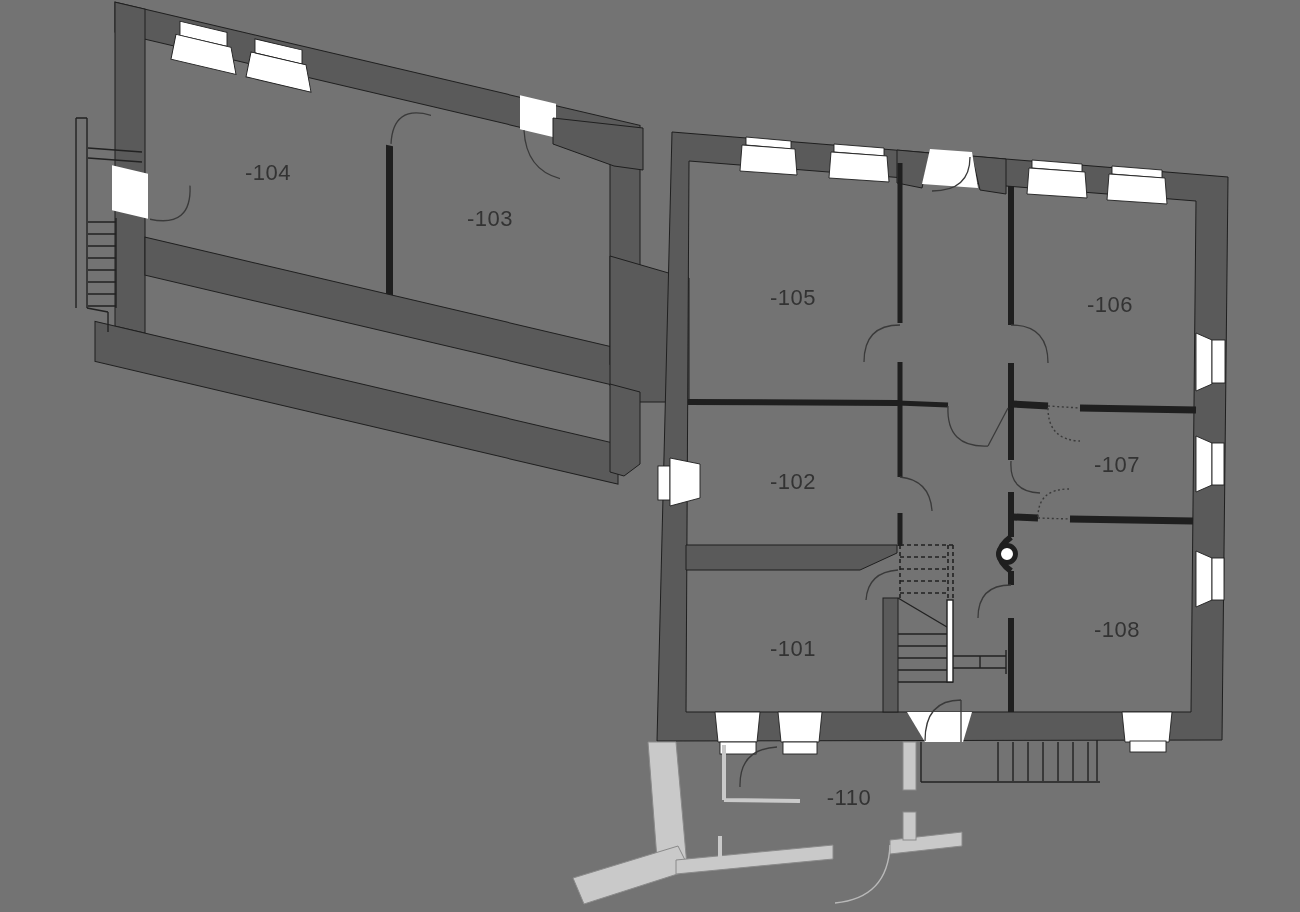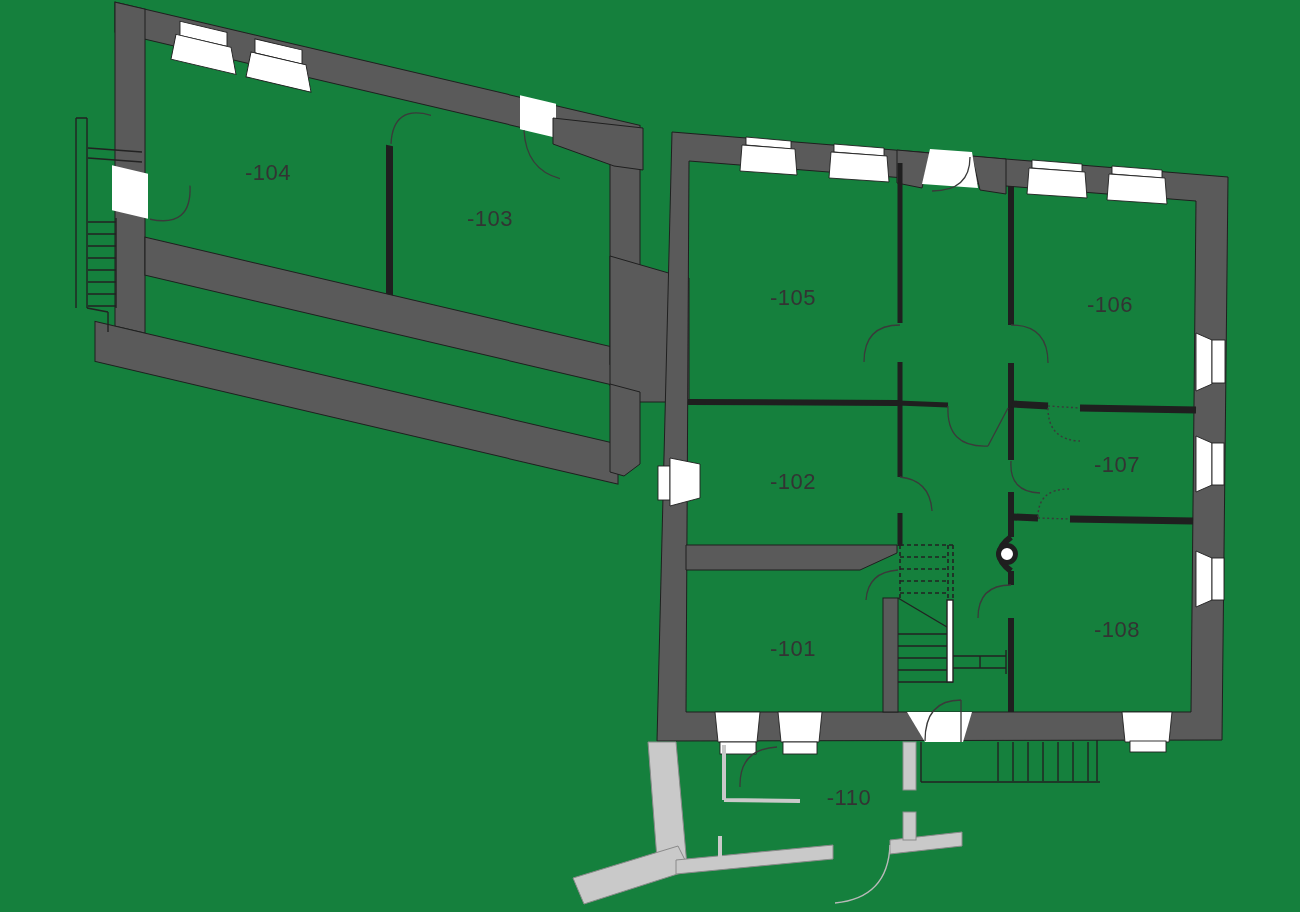--- a/index.html
+++ b/index.html
@@ -1,16 +1,16 @@
 <!DOCTYPE html>
 <html style="--wall: #5a5a5a; --annex: #c9c9c9; --line: #1f1f1f; --labelc: #333333;"><head>
 <meta charset="utf-8">
 <style>
   html,body{margin:0;padding:0;background:#fff;}
-  .canvas{position:relative;width:1300px;height:912px;background:#15803d;overflow:hidden;
+  .canvas{position:relative;width:1300px;height:912px;background:#737373;overflow:hidden;
           font-family:"Liberation Sans", sans-serif;}
   svg{display:block;}
   .wall{fill:var(--wall,#5a5a5a);stroke:var(--line,#1f1f1f);stroke-width:1;}
   .opening{fill:#ffffff;stroke:var(--line,#1f1f1f);stroke-width:0.9;}
   .opening-nostroke{fill:#ffffff;stroke:none;}
   .thinwall{stroke:var(--line,#1f1f1f);fill:none;}
   .arc{stroke:#3a3a3a;stroke-width:1.3;fill:none;}
   .arc-dotted{stroke:#3a3a3a;stroke-width:1.4;fill:none;stroke-dasharray:2 2.6;}
   .stair{stroke:#222;stroke-width:1.4;fill:none;}
   .stair-dash{stroke:#222;stroke-width:1.6;fill:none;stroke-dasharray:4 3;}

